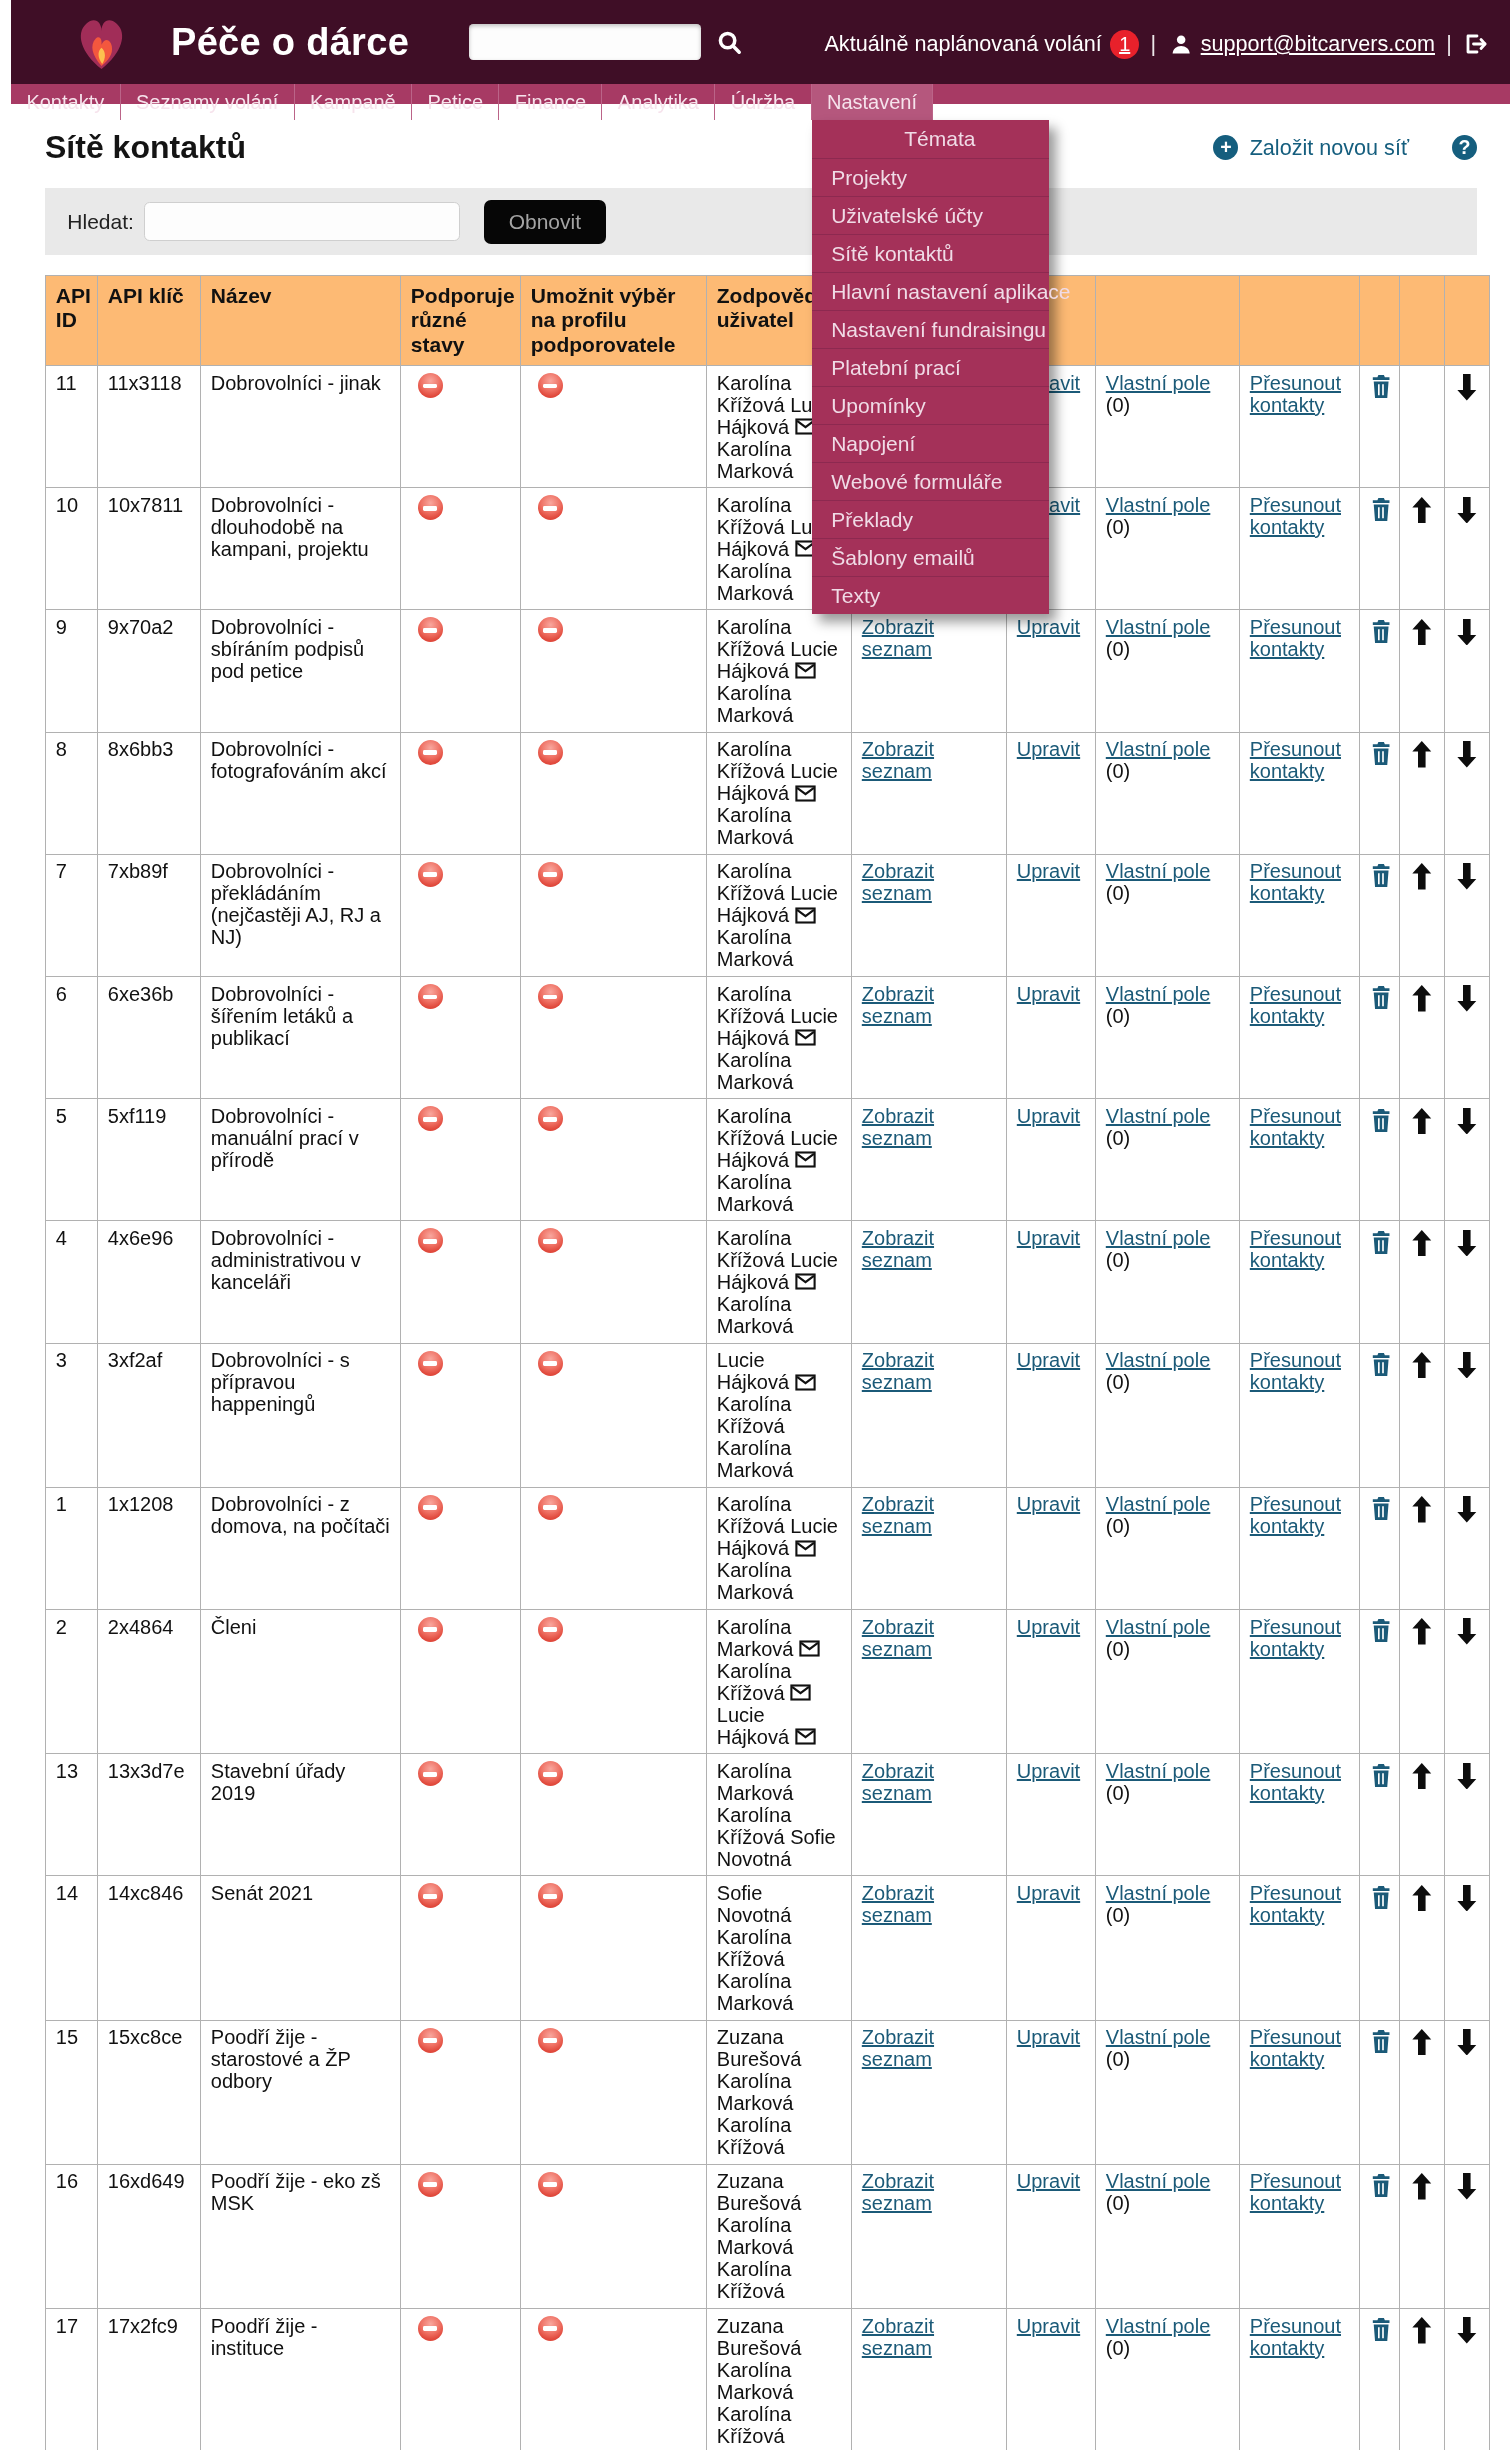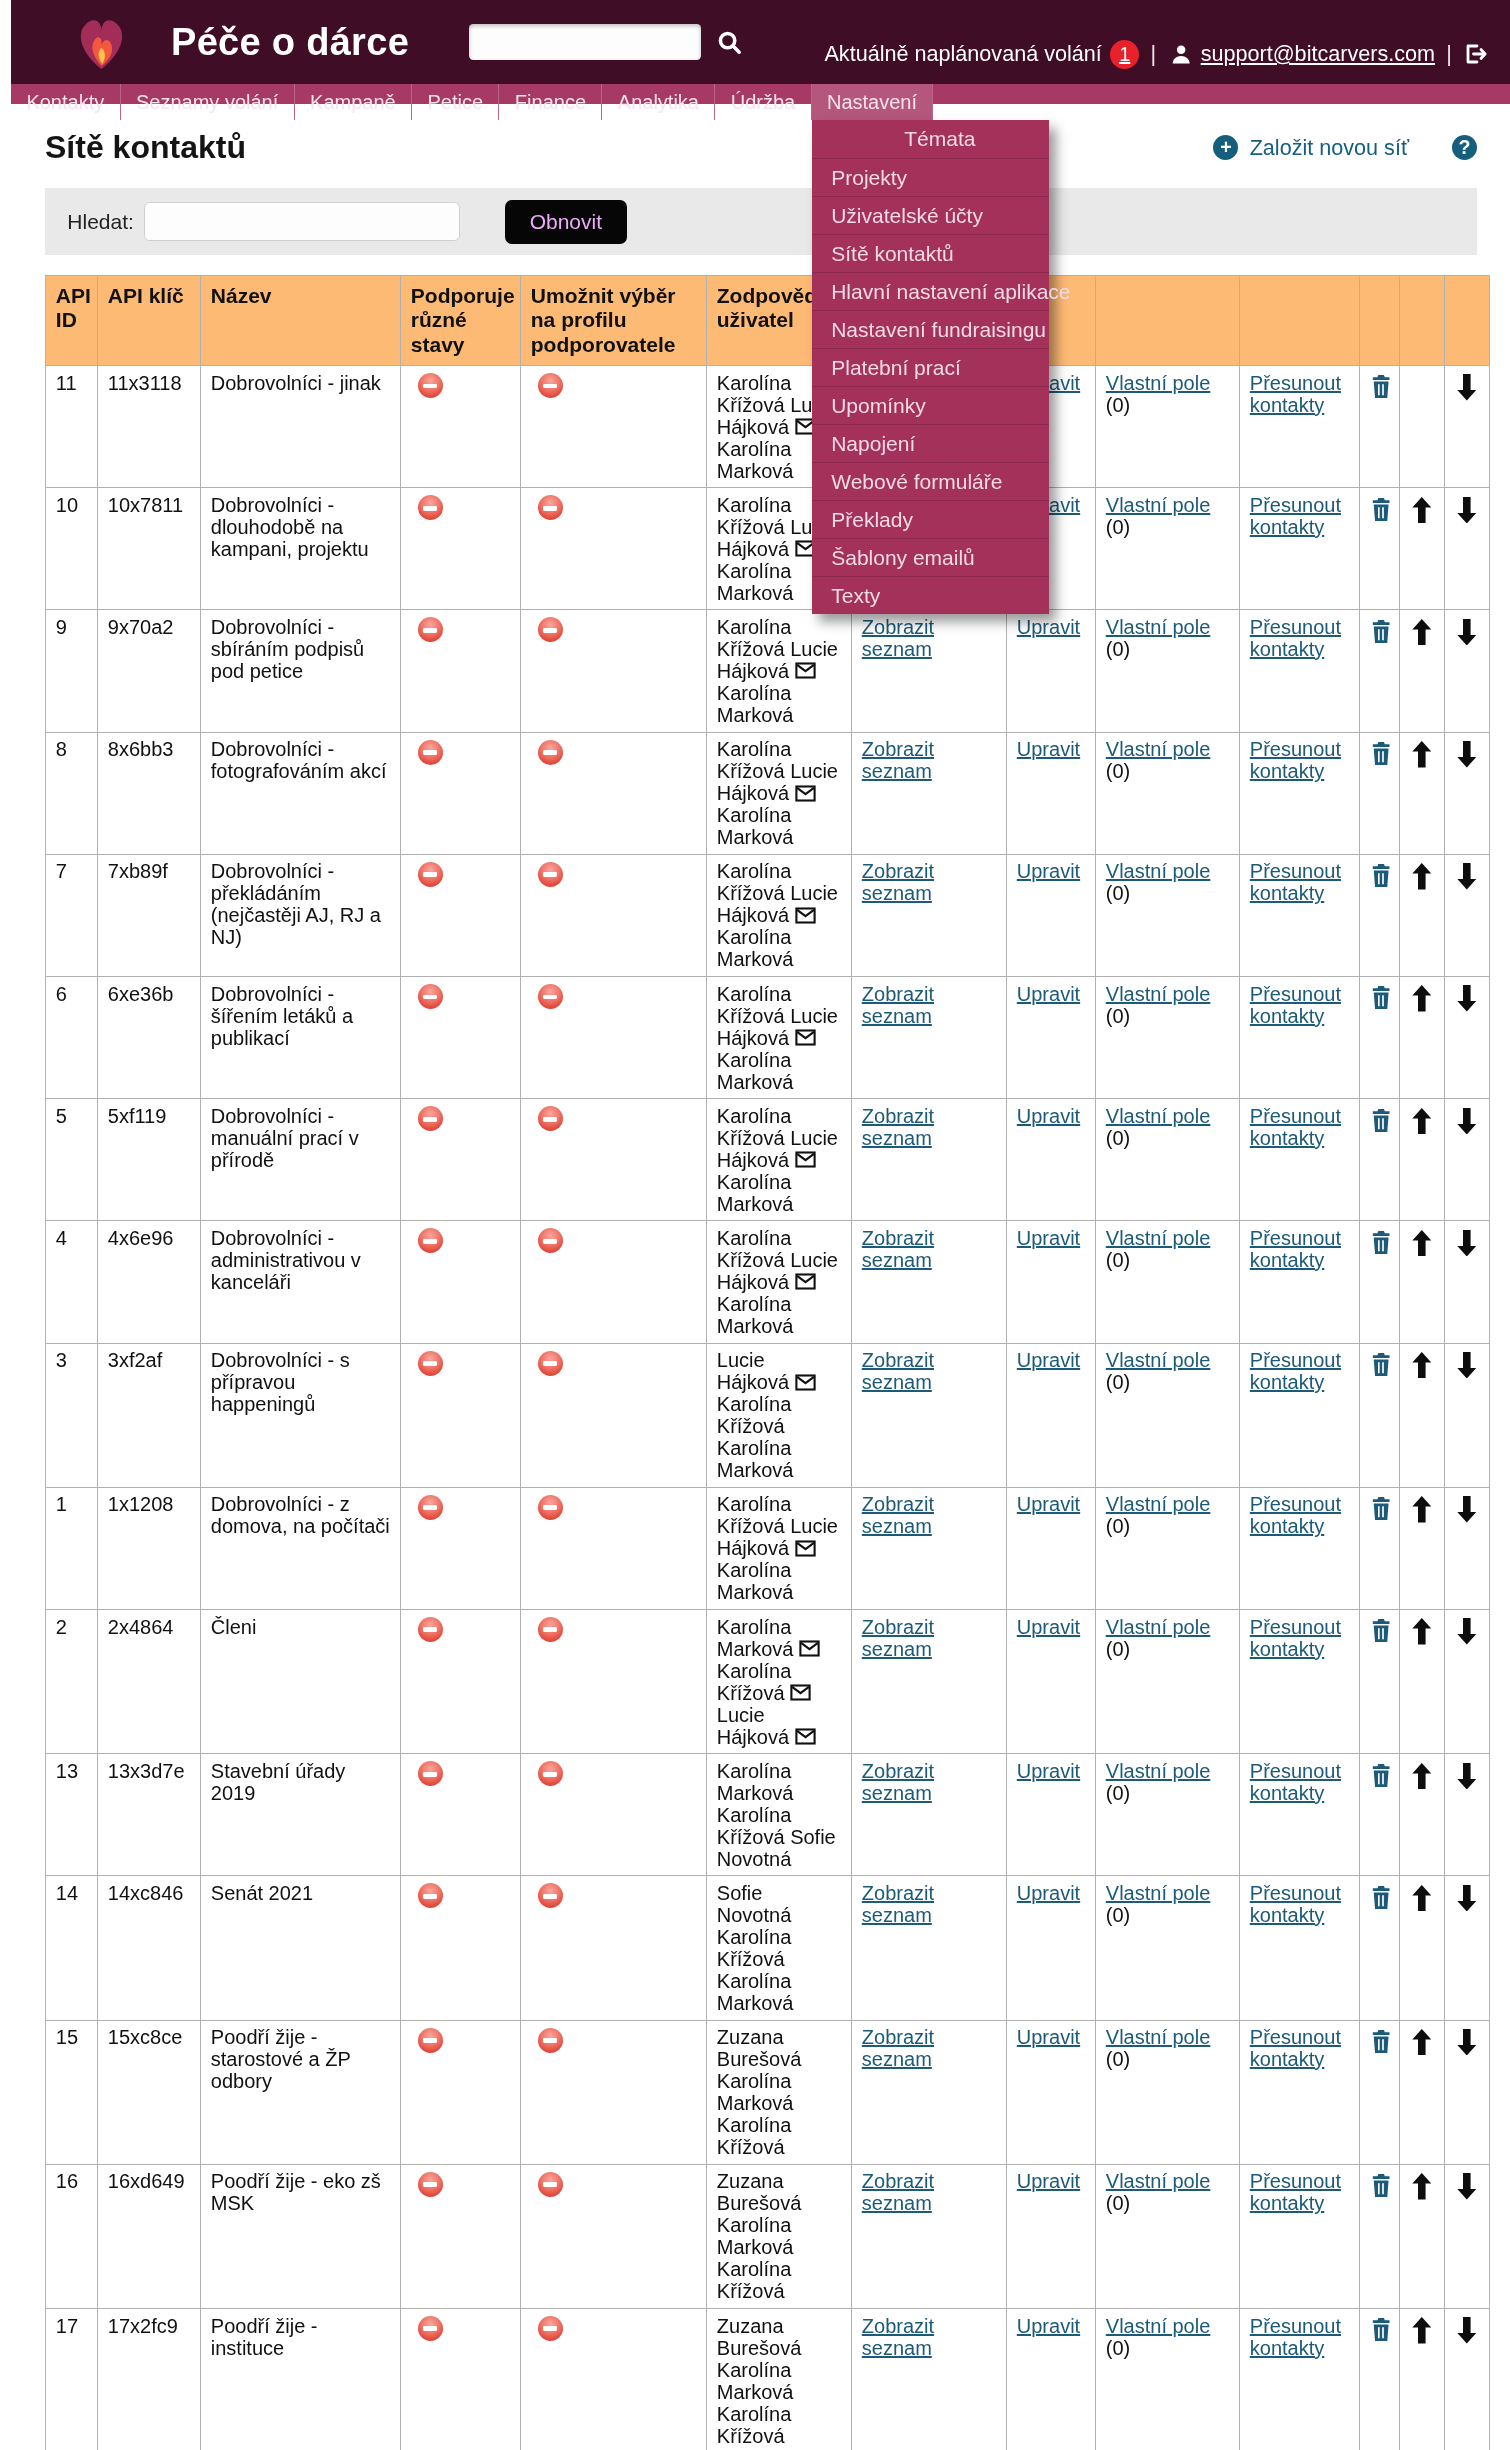--- a/index.html
+++ b/index.html
@@ -8,21 +8,21 @@
   .page { position:relative; width:1511px; height:2450px; overflow:hidden; background:#fff;padding-left:11px; }
 
   
   .topbar { position:relative; height:84px; background:#3f0e26; display:flex; align-items:center; }
   .logo { margin-left:61px; width:59px; height:59px; flex:0 0 auto; }
   .app-title { color:#fff; font-size:38px; font-weight:600; margin-left:40px; letter-spacing:0.3px; }
   .hsearch { display:flex; align-items:center; margin-left:60px; }
   .hsearch input { width:232px; height:36px; border:none; border-radius:4.2px; background:#fdfdfd;
                    box-shadow:inset 0 2.1px 4.2px rgba(0,0,0,.25); font-size:21px; padding:0 9.8px; outline:none; }
   .hsearch .mag { margin-left:15.4px; }
-  .top-right { position:absolute; right:24px; top:12px; height:84px; display:flex; align-items:center;
+  .top-right { position:absolute; right:24px; top:2px; height:84px; display:flex; align-items:center;
                color:#fff; font-size:21.6px; white-space:nowrap; }
   .top-right .sep { margin:0 11.2px; opacity:.9; }
   .badge { display:inline-flex; align-items:center; justify-content:center; width:29px; height:29px;
            border-radius:50%; background:#e8212b; color:#fff; font-size:20px; margin-left:8.4px;
            text-decoration:underline; cursor:pointer; }
   .email-link { color:#fff; text-decoration:underline; cursor:pointer; margin-left:8.4px; }
   .person-ic { margin-left:2.8px; }
 
   
   .mainnav { position:relative; height:20px; background:#a73a64; z-index:20; }
@@ -50,21 +50,21 @@
   .title-right { margin-left:auto; display:flex; align-items:center; }
   .new-link { color:#155e7e; font-size:21.6px; margin-left:11.2px; cursor:pointer; }
   .round-ic { width:25px; height:25px; border-radius:50%; background:#155e7e; color:#fff;
               display:inline-flex; align-items:center; justify-content:center; font-size:19.6px; font-weight:700; }
   .help-ic { margin-left:43px; cursor:pointer; }
 
   .filterbar { margin-top:22.3px; background:#e9e9e9; height:67px; display:flex; align-items:center; padding-left:22.3px; }
   .filterbar label { font-size:21px; color:#222; }
   .filterbar input { margin-left:9.8px; width:316px; height:39px; background:#fdfdfd; border:1.4px solid #cfcfcf;
                      border-radius:5.6px; font-size:21px; padding:0 9.8px; outline:none; }
-  .filterbar button { margin-left:45px; background:#060606; color:#f0abfc; font-size:21px; border:none;
+  .filterbar button { margin-left:24px; background:#060606; color:#a3a3a3; font-size:21px; border:none;
                       border-radius:7px; padding:9.8px 25px; cursor:pointer; font-family:inherit; }
 
   
   table { margin-top:19.6px; border-collapse:collapse; width:100%; table-layout:fixed; }
   th, td { border:1.4px solid #b1b1b1; vertical-align:top; text-align:left; }
   th { background:#fdba74; font-size:21px; font-weight:700; color:#111; padding:8.4px 9.8px; line-height:1.15; }
   td { background:#fff; font-size:20px; color:#111; padding:5.6px 9.8px; line-height:1.1; }
   td a { color:#1b5a78; text-decoration:underline; cursor:pointer; }
   .cnt { color:#111; text-decoration:none; }
   .deny { display:inline-block; width:25px; height:25px; border-radius:50%; position:relative; margin:1.4px 0 0 7px;

